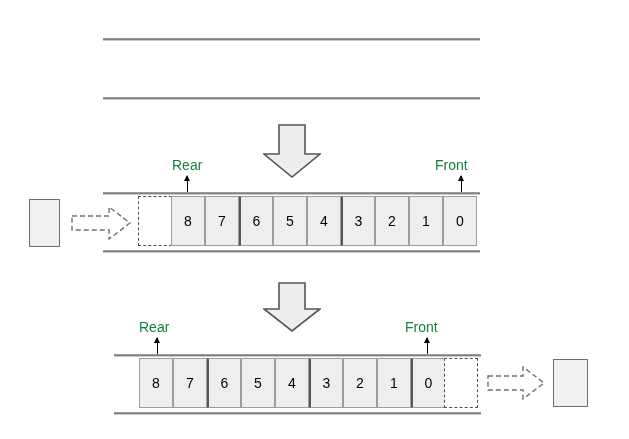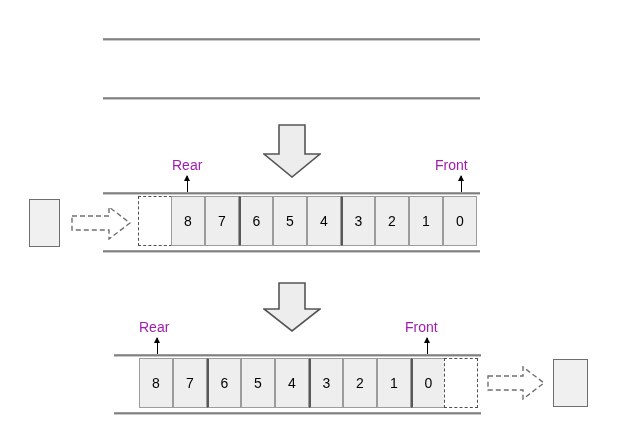--- a/index.html
+++ b/index.html
@@ -62,21 +62,21 @@
     background: #f0f0f0;
     border: 1px solid #6e6e6e;
   }
 
   
   .ptr-label {
     position: absolute;
     font-size: 14px;
     line-height: 1;
     white-space: nowrap;
-    color: #a21caf;
+    color: #15803d;
   }
   .ptr-arrow {
     position: absolute;
     width: 1px;
     background: #000;
   }
   .ptr-arrow::before {
     content: "";
     position: absolute;
     top: -1px;

